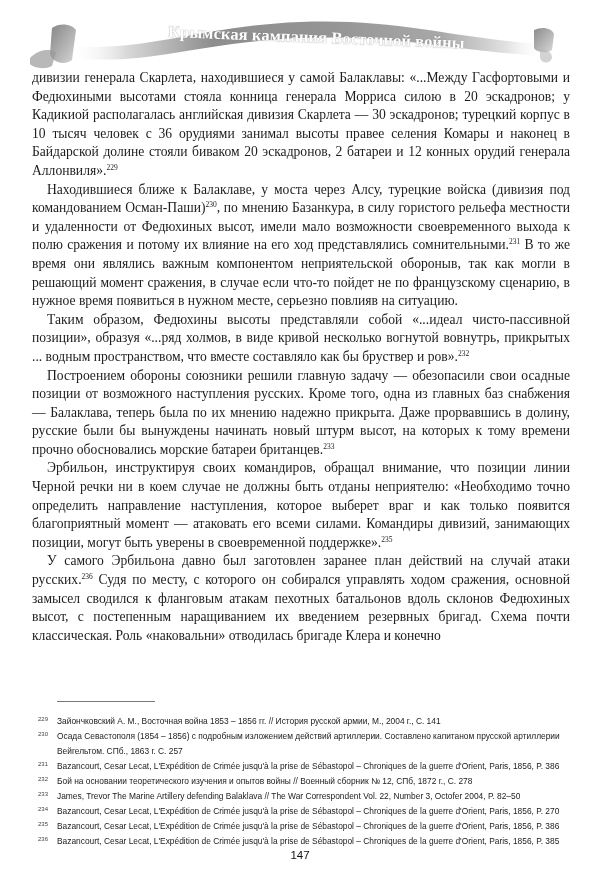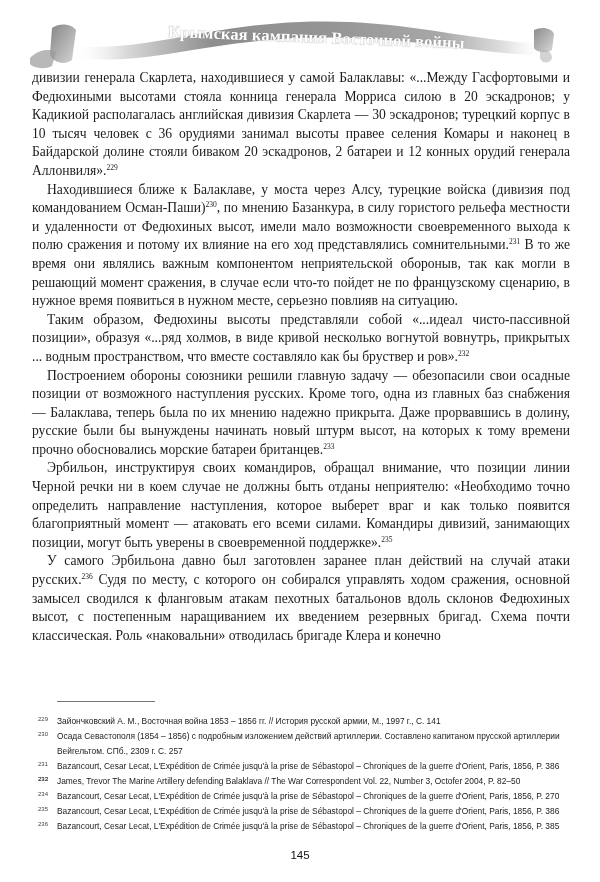--- a/index.html
+++ b/index.html
@@ -86,23 +86,23 @@
   <p><span>Находившиеся ближе к Балаклаве, у моста через Алсу, турецкие войска (дивизия под командованием Осман-Паши)</span><sup class="fn">230</sup><span>, по мнению Базанкура, в силу гористого релье­фа местности и удаленности от Федюхиных высот, имели мало возможности своев­ременного выхода к полю сражения и потому их влияние на его ход представлялись сомнительными.</span><sup class="fn">231</sup><span> В то же время они являлись важным компонентом неприятель­ской обороныв, так как могли в решающий момент сражения, в случае если что-то пойдет не по французскому сценарию, в нужное время появиться в нужном месте, серьезно повлияв на ситуацию.</span></p>
   <p><span>Таким образом, Федюхины высоты представляли собой «...идеал чисто-пассив­ной позиции», образуя «...ряд холмов, в виде кривой несколько вогнутой вовнутрь, прикрытых ... водным пространством, что вместе составляло как бы бруствер и ров».</span><sup class="fn">232</sup></p>
   <p><span>Построением обороны союзники решили главную задачу — обезопасили свои осадные позиции от возможного наступления русских. Кроме того, одна из глав­ных баз снабжения — Балаклава, теперь была по их мнению надежно прикрыта. Даже прорвавшись в долину, русские были бы вынуждены начинать новый штурм высот, на которых к тому времени прочно обосновались морские батареи британ­цев.</span><sup class="fn">233</sup></p>
   <p><span>Эрбильон, инструктируя своих командиров, обращал внимание, что позиции ли­нии Черной речки ни в коем случае не должны быть отданы неприятелю: «Необходи­мо точно определить направление наступления, которое выберет враг и как только появится благоприятный момент — атаковать его всеми силами. Командиры диви­зий, занимающих позиции, могут быть уверены в своевременной поддержке».</span><sup class="fn">235</sup></p>
   <p><span>У самого Эрбильона давно был заготовлен заранее план действий на случай ата­ки русских.</span><sup class="fn">236</sup><span> Судя по месту, с которого он собирался управлять ходом сражения, ос­новной замысел сводился к фланговым атакам пехотных батальонов вдоль склонов Федюхиных высот, с постепенным наращиванием их введением резервных бригад. Схема почти классическая. Роль «наковальни» отводилась бригаде Клера и конечно</span></p>
 </div>
 
 <div class="fn-rule"></div>
 
 <div class="footnotes">
-  <div class="fn-item"><span class="fn-num">229</span><span>Зайончковский А. М., Восточная война 1853 – 1856 гг. // История русской армии, М., 1997 г., С. 141</span></div>
-  <div class="fn-item"><span class="fn-num">230</span><span>Осада Севастополя (1854 – 1856) с подробным изложением действий артиллерии. Составлено капитаном прусской артиллерии Вейгельтом. СПб., 2309 г. С. 257</span></div>
+  <div class="fn-item"><span class="fn-num">229</span><span>Зайончковский А. М., Восточная война 1853 – 1856 гг. // История русской армии, М., 2004 г., С. 141</span></div>
+  <div class="fn-item"><span class="fn-num">230</span><span>Осада Севастополя (1854 – 1856) с подробным изложением действий артиллерии. Составлено капитаном прусской артиллерии Вейгельтом. СПб., 1863 г. С. 257</span></div>
   <div class="fn-item"><span class="fn-num">231</span><span>Bazancourt, Cesar Lecat, L'Expédition de Crimée jusqu'à la prise de Sébastopol – Chroniques de la guerre d'Orient, Paris, 1856, P. 386</span></div>
-  <div class="fn-item"><span class="fn-num">232</span></div>
+  <div class="fn-item"><span class="fn-num">232</span><span>Бой на основании теоретического изучения и опытов войны // Военный сборник № 12, СПб, 1872 г., С. 278</span></div>
   <div class="fn-item"><span class="fn-num">233</span><span>James, Trevor The Marine Artillery defending Balaklava // The War Correspondent Vol. 22, Number 3, Octofer 2004, P. 82–50</span></div>
   <div class="fn-item"><span class="fn-num">234</span><span>Bazancourt, Cesar Lecat, L'Expédition de Crimée jusqu'à la prise de Sébastopol – Chroniques de la guerre d'Orient, Paris, 1856, P. 270</span></div>
   <div class="fn-item"><span class="fn-num">235</span><span>Bazancourt, Cesar Lecat, L'Expédition de Crimée jusqu'à la prise de Sébastopol – Chroniques de la guerre d'Orient, Paris, 1856, P. 386</span></div>
   <div class="fn-item"><span class="fn-num">236</span><span>Bazancourt, Cesar Lecat, L'Expédition de Crimée jusqu'à la prise de Sébastopol – Chroniques de la guerre d'Orient, Paris, 1856, P. 385</span></div>
 </div>
 
-<div class="page-number">145</div>
+<div class="page-number">147</div>
 
 </body></html>

